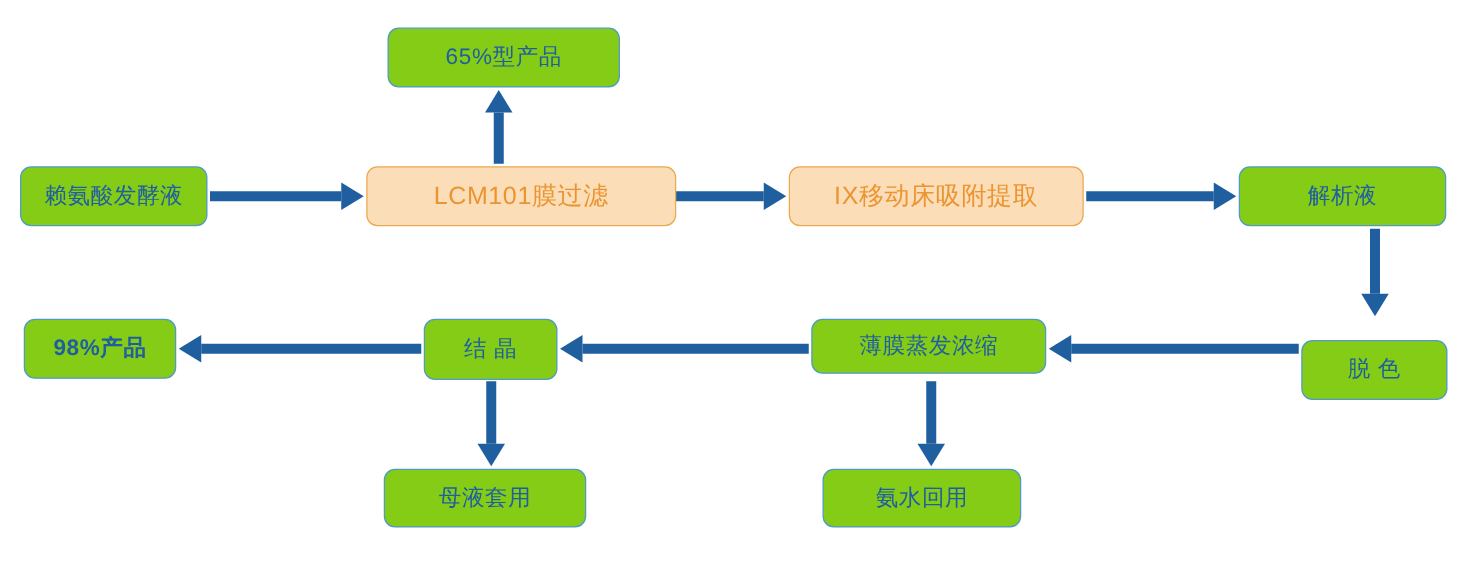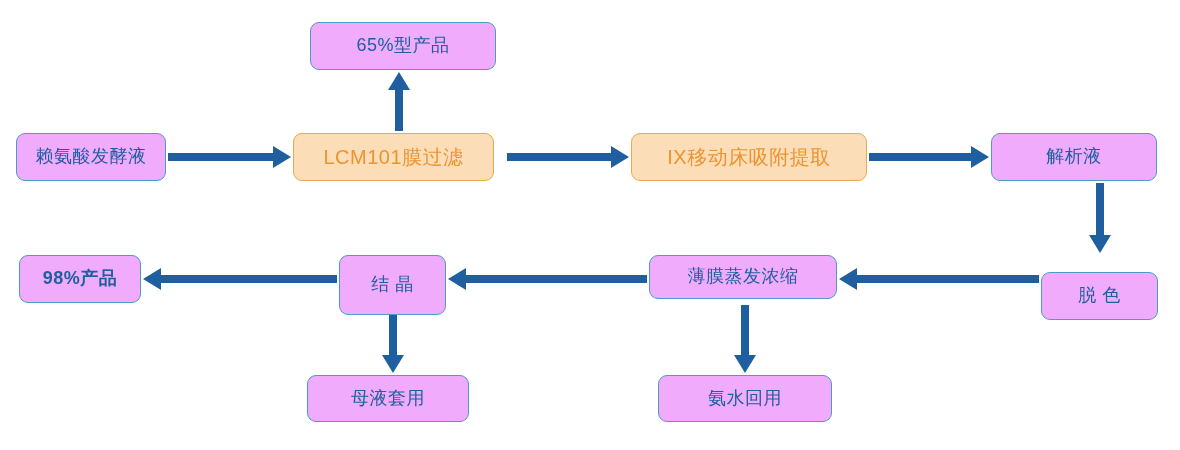--- a/index.html
+++ b/index.html
@@ -26,21 +26,21 @@
     border-radius: 9px;
     border-width: 1.6px;
     border-style: solid;
     text-align: center;
     line-height: 1.1;
     white-space: nowrap;
     letter-spacing: 0.5px;
     z-index: 3;
   }
   .node.blue {
-    background: #f0abfc;
+    background: #84cc16;
     border-color: #4F9AC7;
     color: #1F5FA0;
   }
   .node.orange {
     background: #FBDDB8;
     border-color: #E9A94F;
     color: #EC9430;
   }
   .node-label {
     display: block;
@@ -101,41 +101,41 @@
         <polygon fill="#1F5FA0" points="745,373 734,355 756,355"></polygon>
       </g>
     </svg>
   <div id="node-layer">
       <div class="node blue" style="left: 16px; top: 133px; width: 150px; height: 48px; font-size: 18px; text-align: right;">
         <span class="node-label">赖氨酸发酵液</span>
       </div>
       <div class="node blue" style="left: 310px; top: 22px; width: 186px; height: 48px; font-size: 18px;">
         <span class="node-label">65%型产品</span>
       </div>
-      <div class="node orange" style="left: 293px; top: 133px; width: 201px; height: 48px; font-size: 20px;">
+      <div class="node orange" style="left: 293px; top: 133px; width: 248px; height: 48px; font-size: 20px;">
         <span class="node-label">LCM101膜过滤</span>
       </div>
       <div class="node orange" style="left: 631px; top: 133px; width: 236px; height: 48px; font-size: 20px;">
         <span class="node-label">IX移动床吸附提取</span>
       </div>
       <div class="node blue" style="left: 991px; top: 133px; width: 166px; height: 48px; font-size: 18px;">
         <span class="node-label">解析液</span>
       </div>
       <div class="node blue" style="left: 1041px; top: 272px; width: 117px; height: 48px; font-size: 18px;">
         <span class="node-label">脱 色</span>
       </div>
       <div class="node blue" style="left: 649px; top: 255px; width: 188px; height: 44px; font-size: 18px;">
         <span class="node-label">薄膜蒸发浓缩</span>
       </div>
-      <div class="node blue" style="left: 339px; top: 255px; width: 107px; height: 60px; font-size: 18px;">
+      <div class="node blue" style="left: 339px; top: 255px; width: 107px; height: 49px; font-size: 18px;">
         <span class="node-label">结 晶</span>
       </div>
       <div class="node blue" style="left: 19px; top: 255px; width: 122px; height: 48px; font-size: 18px; font-weight: bold;">
         <span class="node-label">98%产品</span>
       </div>
       <div class="node blue" style="left: 307px; top: 375px; width: 162px; height: 47px; font-size: 18px;">
         <span class="node-label">母液套用</span>
       </div>
-      <div class="node blue" style="left: 658px; top: 375px; width: 174px; height: 47px; font-size: 18px;">
+      <div class="node blue" style="left: 658px; top: 375px; width: 159px; height: 47px; font-size: 18px;">
         <span class="node-label">氨水回用</span>
       </div>
     </div>
 </div>
 
 </body></html>

